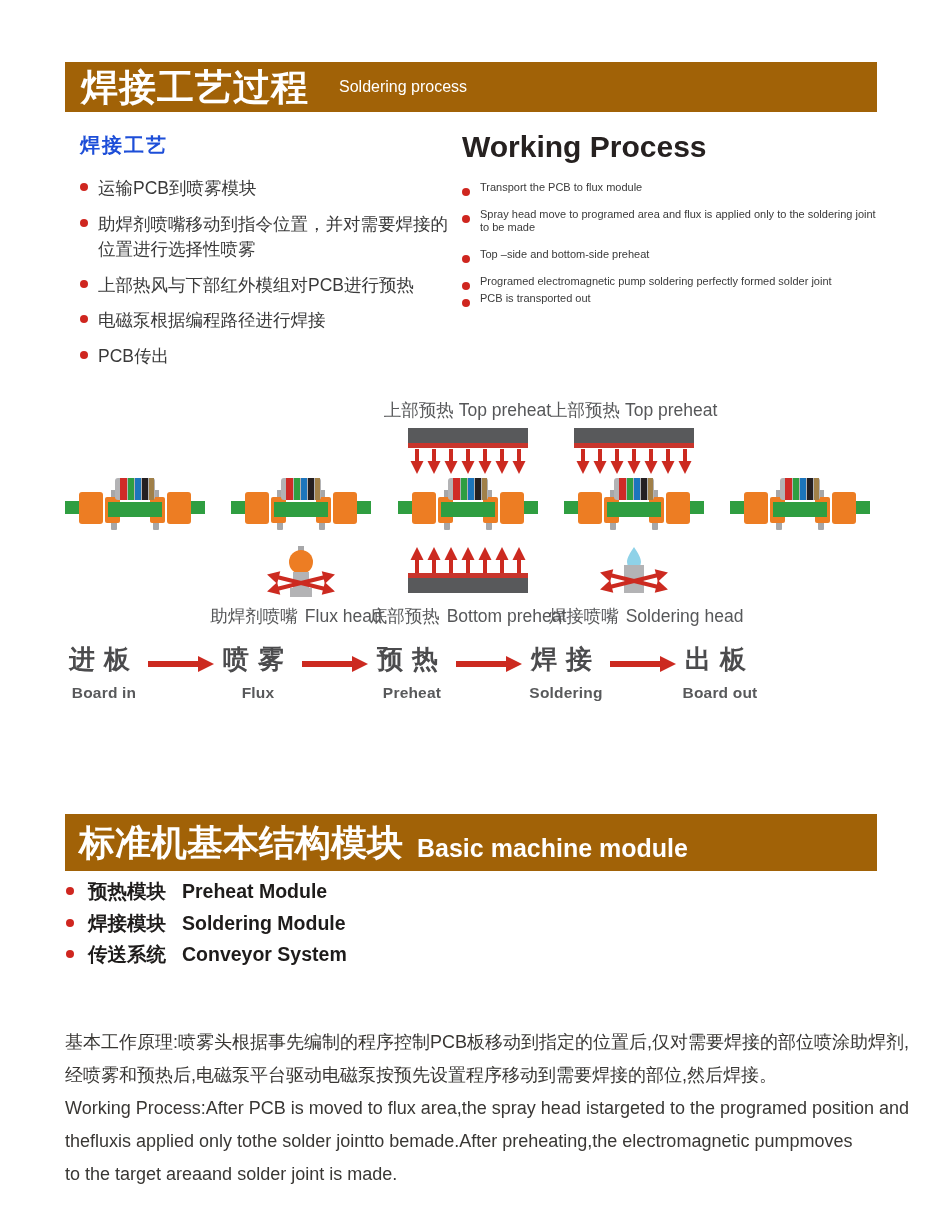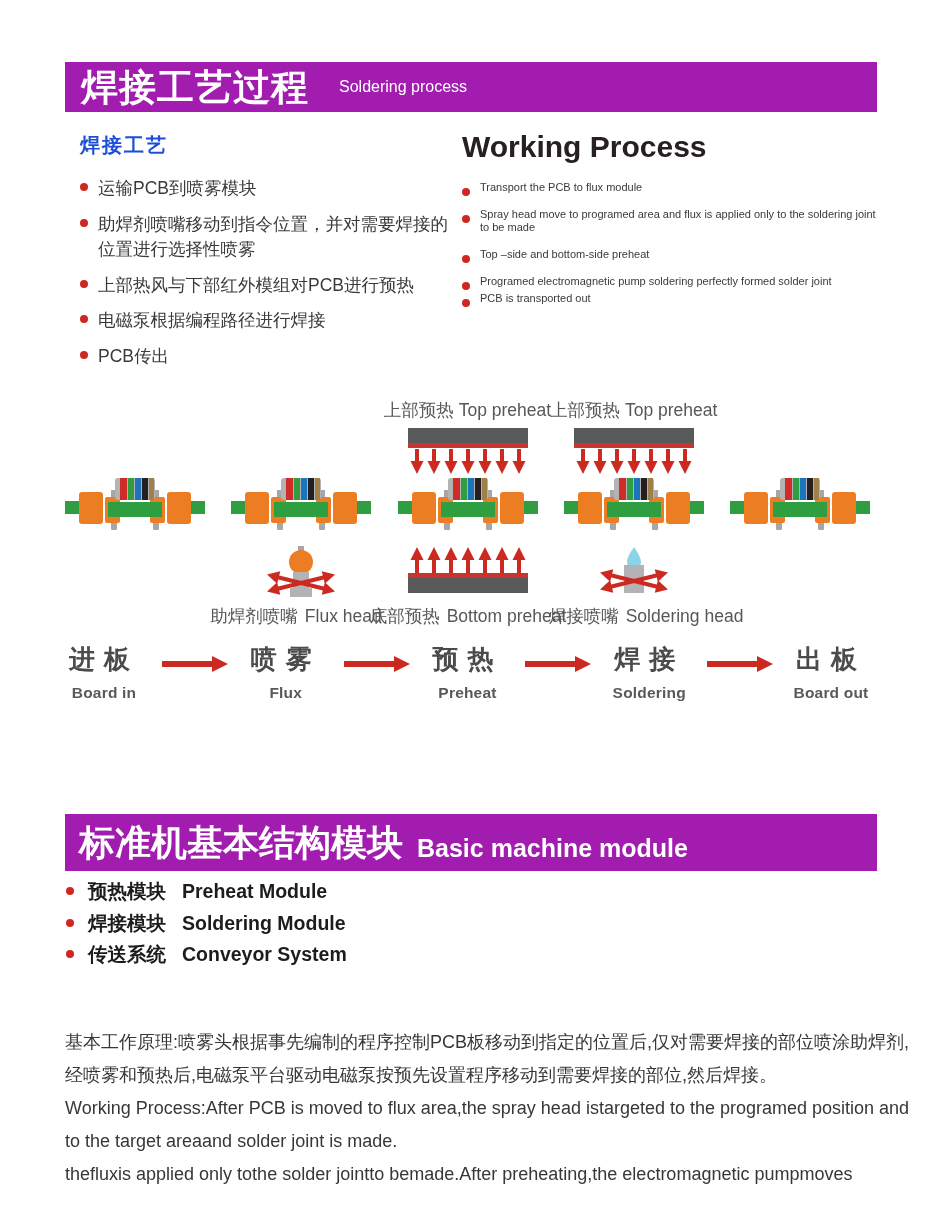--- a/index.html
+++ b/index.html
@@ -1,20 +1,20 @@
 <!DOCTYPE html>
 <html><head>
 <meta charset="utf-8">
 <style>
   html,body { margin:0; padding:0; background:#ffffff; }
   body { font-family:"Liberation Sans", sans-serif; }
   .page { position:relative; width:950px; height:1212px; background:#ffffff; overflow:hidden; }
 
   
-  .banner { position:absolute; left:65px; width:812px; background:#a21caf; color:#ffffff;
+  .banner { position:absolute; left:65px; width:812px; background:#a16207; color:#ffffff;
             display:flex; align-items:center; box-sizing:border-box; }
   .banner1 { top:62px; height:50px; padding-left:16px; }
   .banner1 .bzh { font-size:37px; font-weight:bold; letter-spacing:1px; line-height:1; }
   .banner1 .ben { font-size:16px; font-weight:normal; margin-left:30px; margin-top:0; line-height:1; }
   .banner2 { top:814px; height:57px; padding-left:14px; }
   .banner2 .bzh { font-size:36px; font-weight:bold; line-height:1; }
   .banner2 .ben { font-size:25px; font-weight:bold; margin-left:14px; margin-top:12px; line-height:1; }
 
   
   .colzh { position:absolute; left:80px; top:132px; width:378px; }
@@ -34,21 +34,21 @@
   .stage { width:150px; display:flex; flex-direction:column; align-items:center; }
   .top-label { height:24px; margin-bottom:6px; font-size:17.5px; color:#565759; white-space:nowrap; text-align:center; }
   .top-spacer { height:78px; }
   .slot-bottom { height:62px; display:flex; justify-content:center; align-items:flex-start; }
   .slot-bottom svg { margin-top:5px; }
   .captions { position:relative; height:28px; margin-top:2px; }
   .cap { position:absolute; transform:translateX(-50%); white-space:nowrap; font-size:17.5px; color:#565759; }
   .cap .cz { margin-right:7px; }
   .cap1 { left:236px; } .cap2 { left:408px; } .cap3 { left:586px; }
 
-  .flow { display:flex; justify-content:space-between; align-items:flex-start; margin-top:10px; width:815px; }
+  .flow { display:flex; justify-content:flex-start; align-items:flex-start; margin-top:10px; width:815px; }
   .fstep { min-width:88px; text-align:center; }
   .fzh { font-size:26px; font-weight:bold; color:#4b4b4d; letter-spacing:9px; white-space:nowrap; }
   .fen { font-size:15.5px; font-weight:bold; color:#58595b; margin-top:7px; letter-spacing:0.2px; }
   .farrow { margin-top:14px; }
 
   
   .modules { position:absolute; left:66px; top:882px; }
   .mrow { position:relative; padding-left:22px; margin-bottom:12px; font-size:19.5px; font-weight:bold; color:#1e1c1b; line-height:1; }
   .mrow .dot { top:5px; }
   .men { margin-left:16px; }
@@ -272,17 +272,17 @@
   <div class="modules">
     <div class="mrow"><span class="dot"></span><span>预热模块</span><span class="men">Preheat Module</span></div>
     <div class="mrow"><span class="dot"></span><span>焊接模块</span><span class="men">Soldering Module</span></div>
     <div class="mrow"><span class="dot"></span><span>传送系统</span><span class="men">Conveyor System</span></div>
   </div>
 
   <div class="desc">
     <div class="dline">基本工作原理:喷雾头根据事先编制的程序控制PCB板移动到指定的位置后,仅对需要焊接的部位喷涂助焊剂,</div>
     <div class="dline">经喷雾和预热后,电磁泵平台驱动电磁泵按预先设置程序移动到需要焊接的部位,然后焊接。</div>
     <div class="dline">Working Process:After PCB is moved to flux area,the spray head istargeted to the programed position and</div>
+    <div class="dline">thefluxis applied only tothe solder jointto bemade.After preheating,the electromagnetic pumpmoves</div>
     <div class="dline">to the target areaand solder joint is made.</div>
-    <div class="dline">thefluxis applied only tothe solder jointto bemade.After preheating,the electromagnetic pumpmoves</div>
   </div>
 
 </div>
 
 </body></html>

